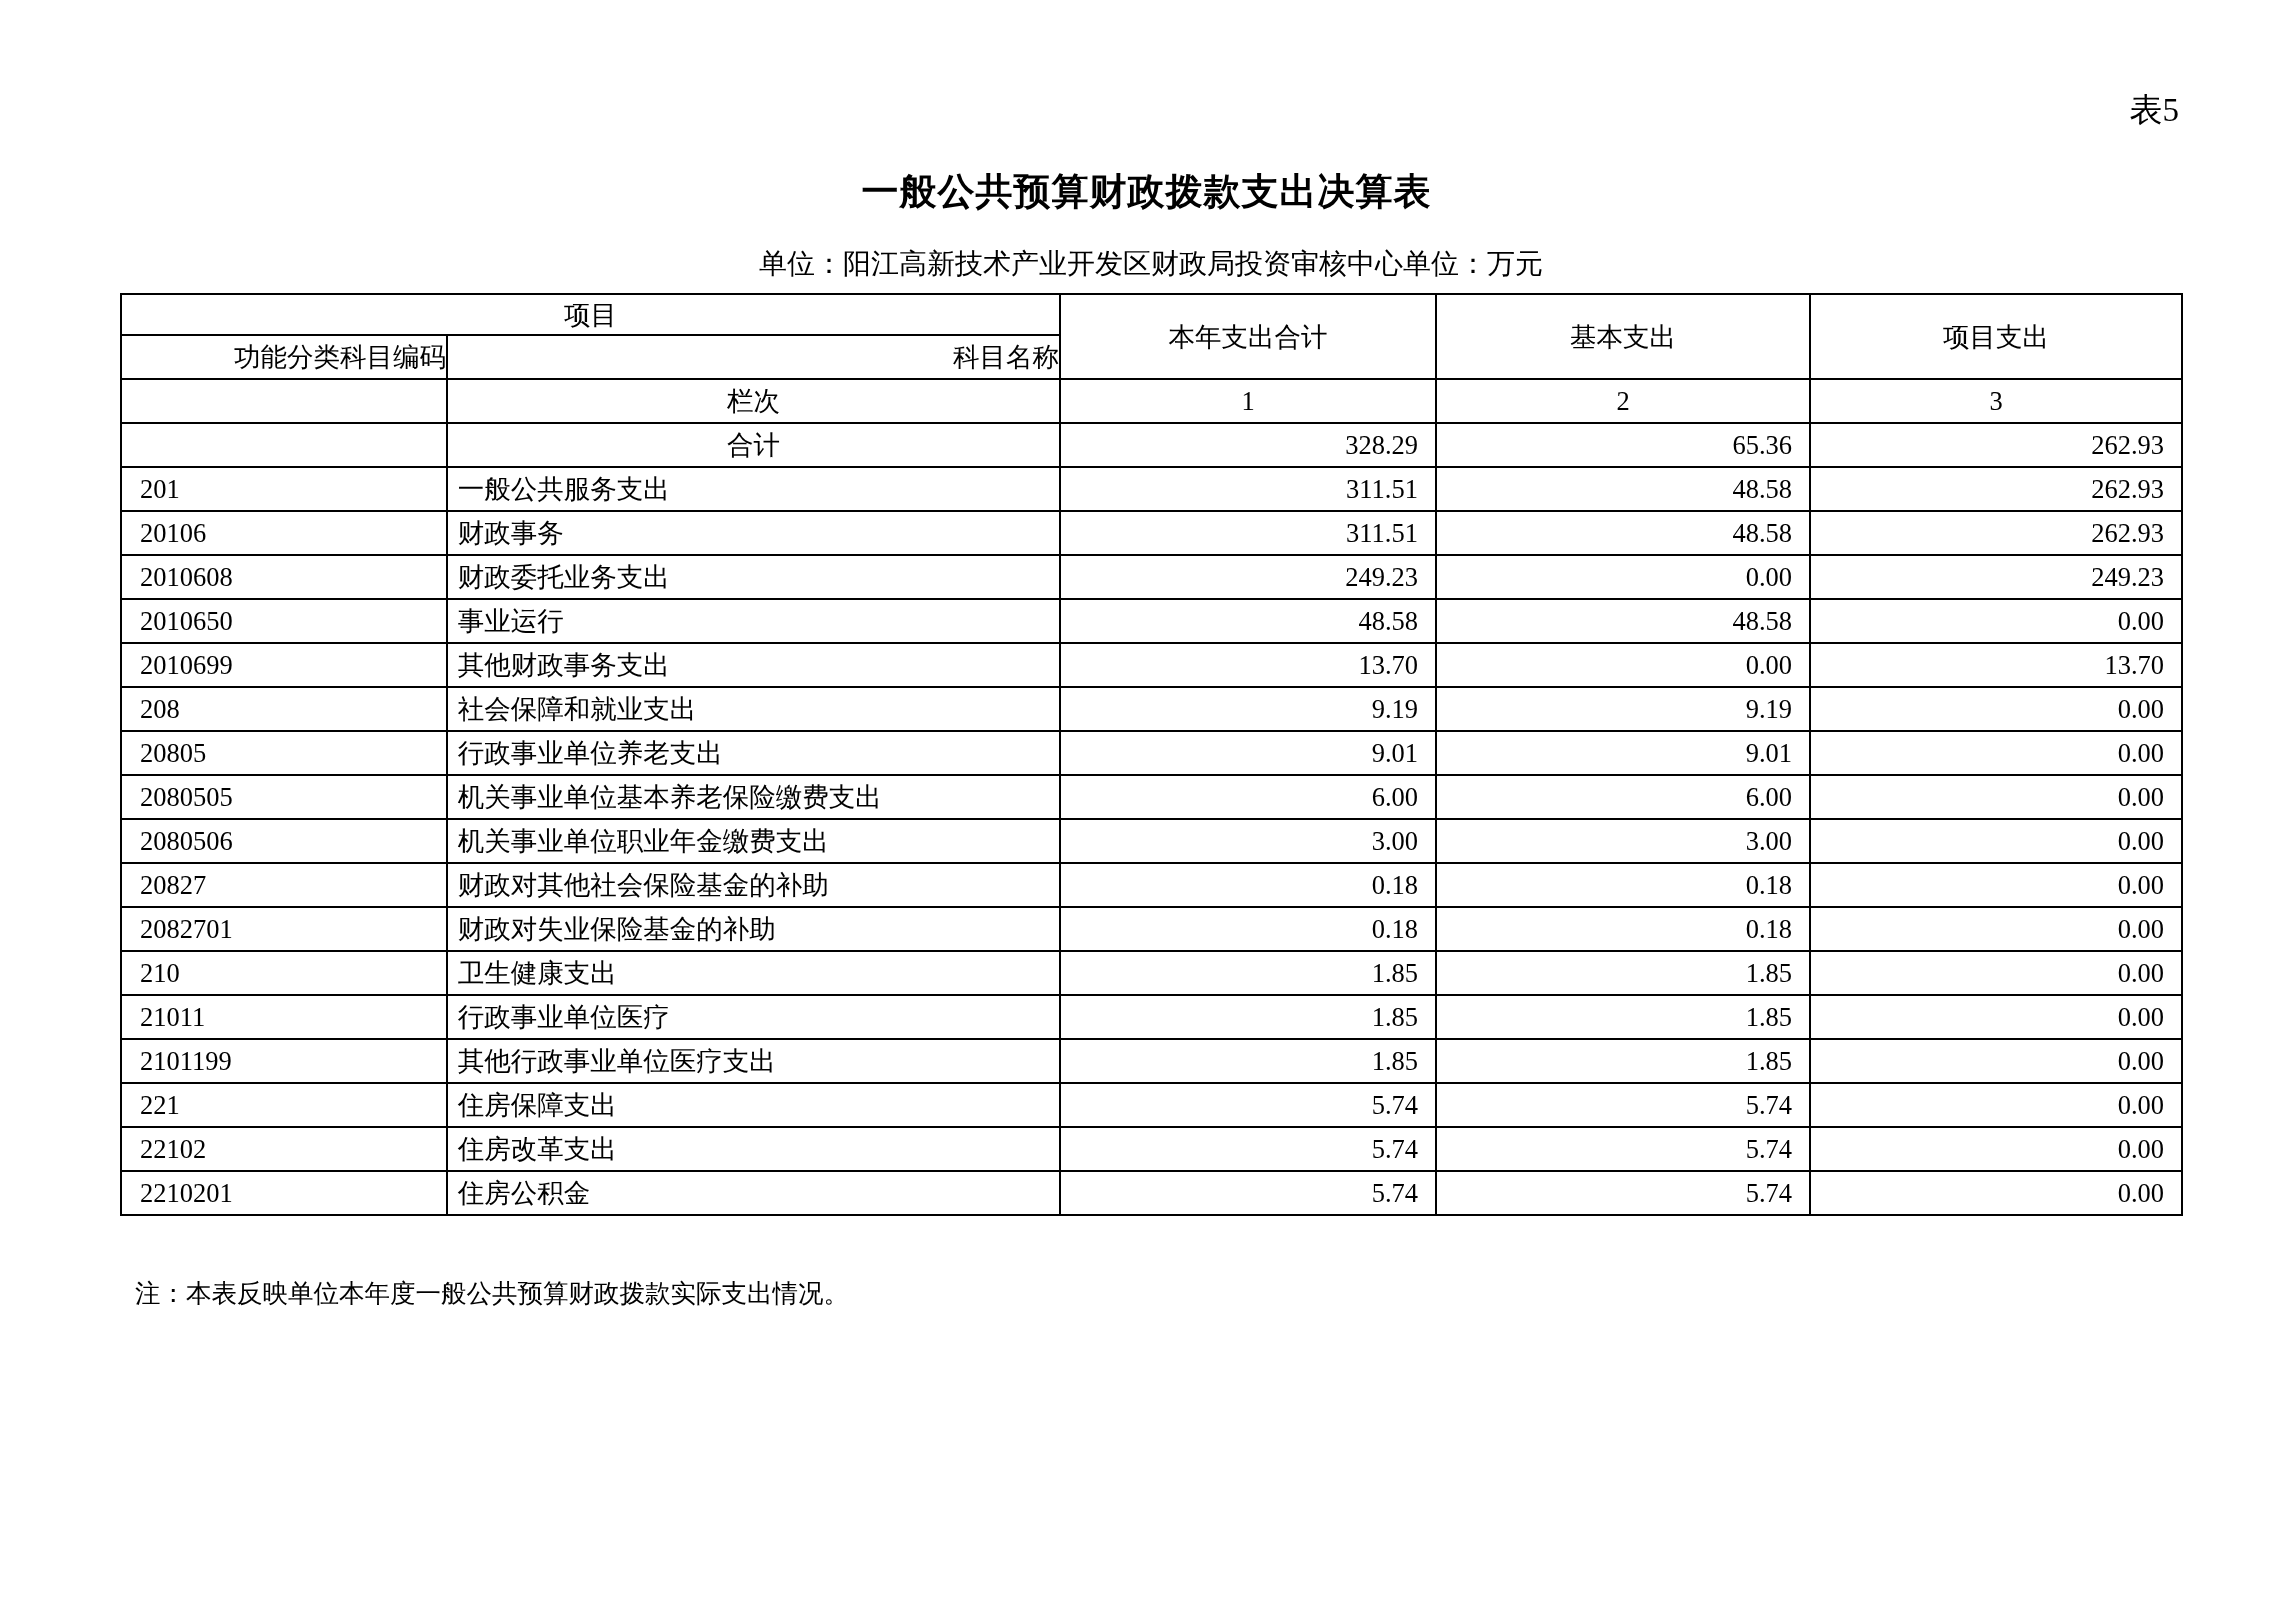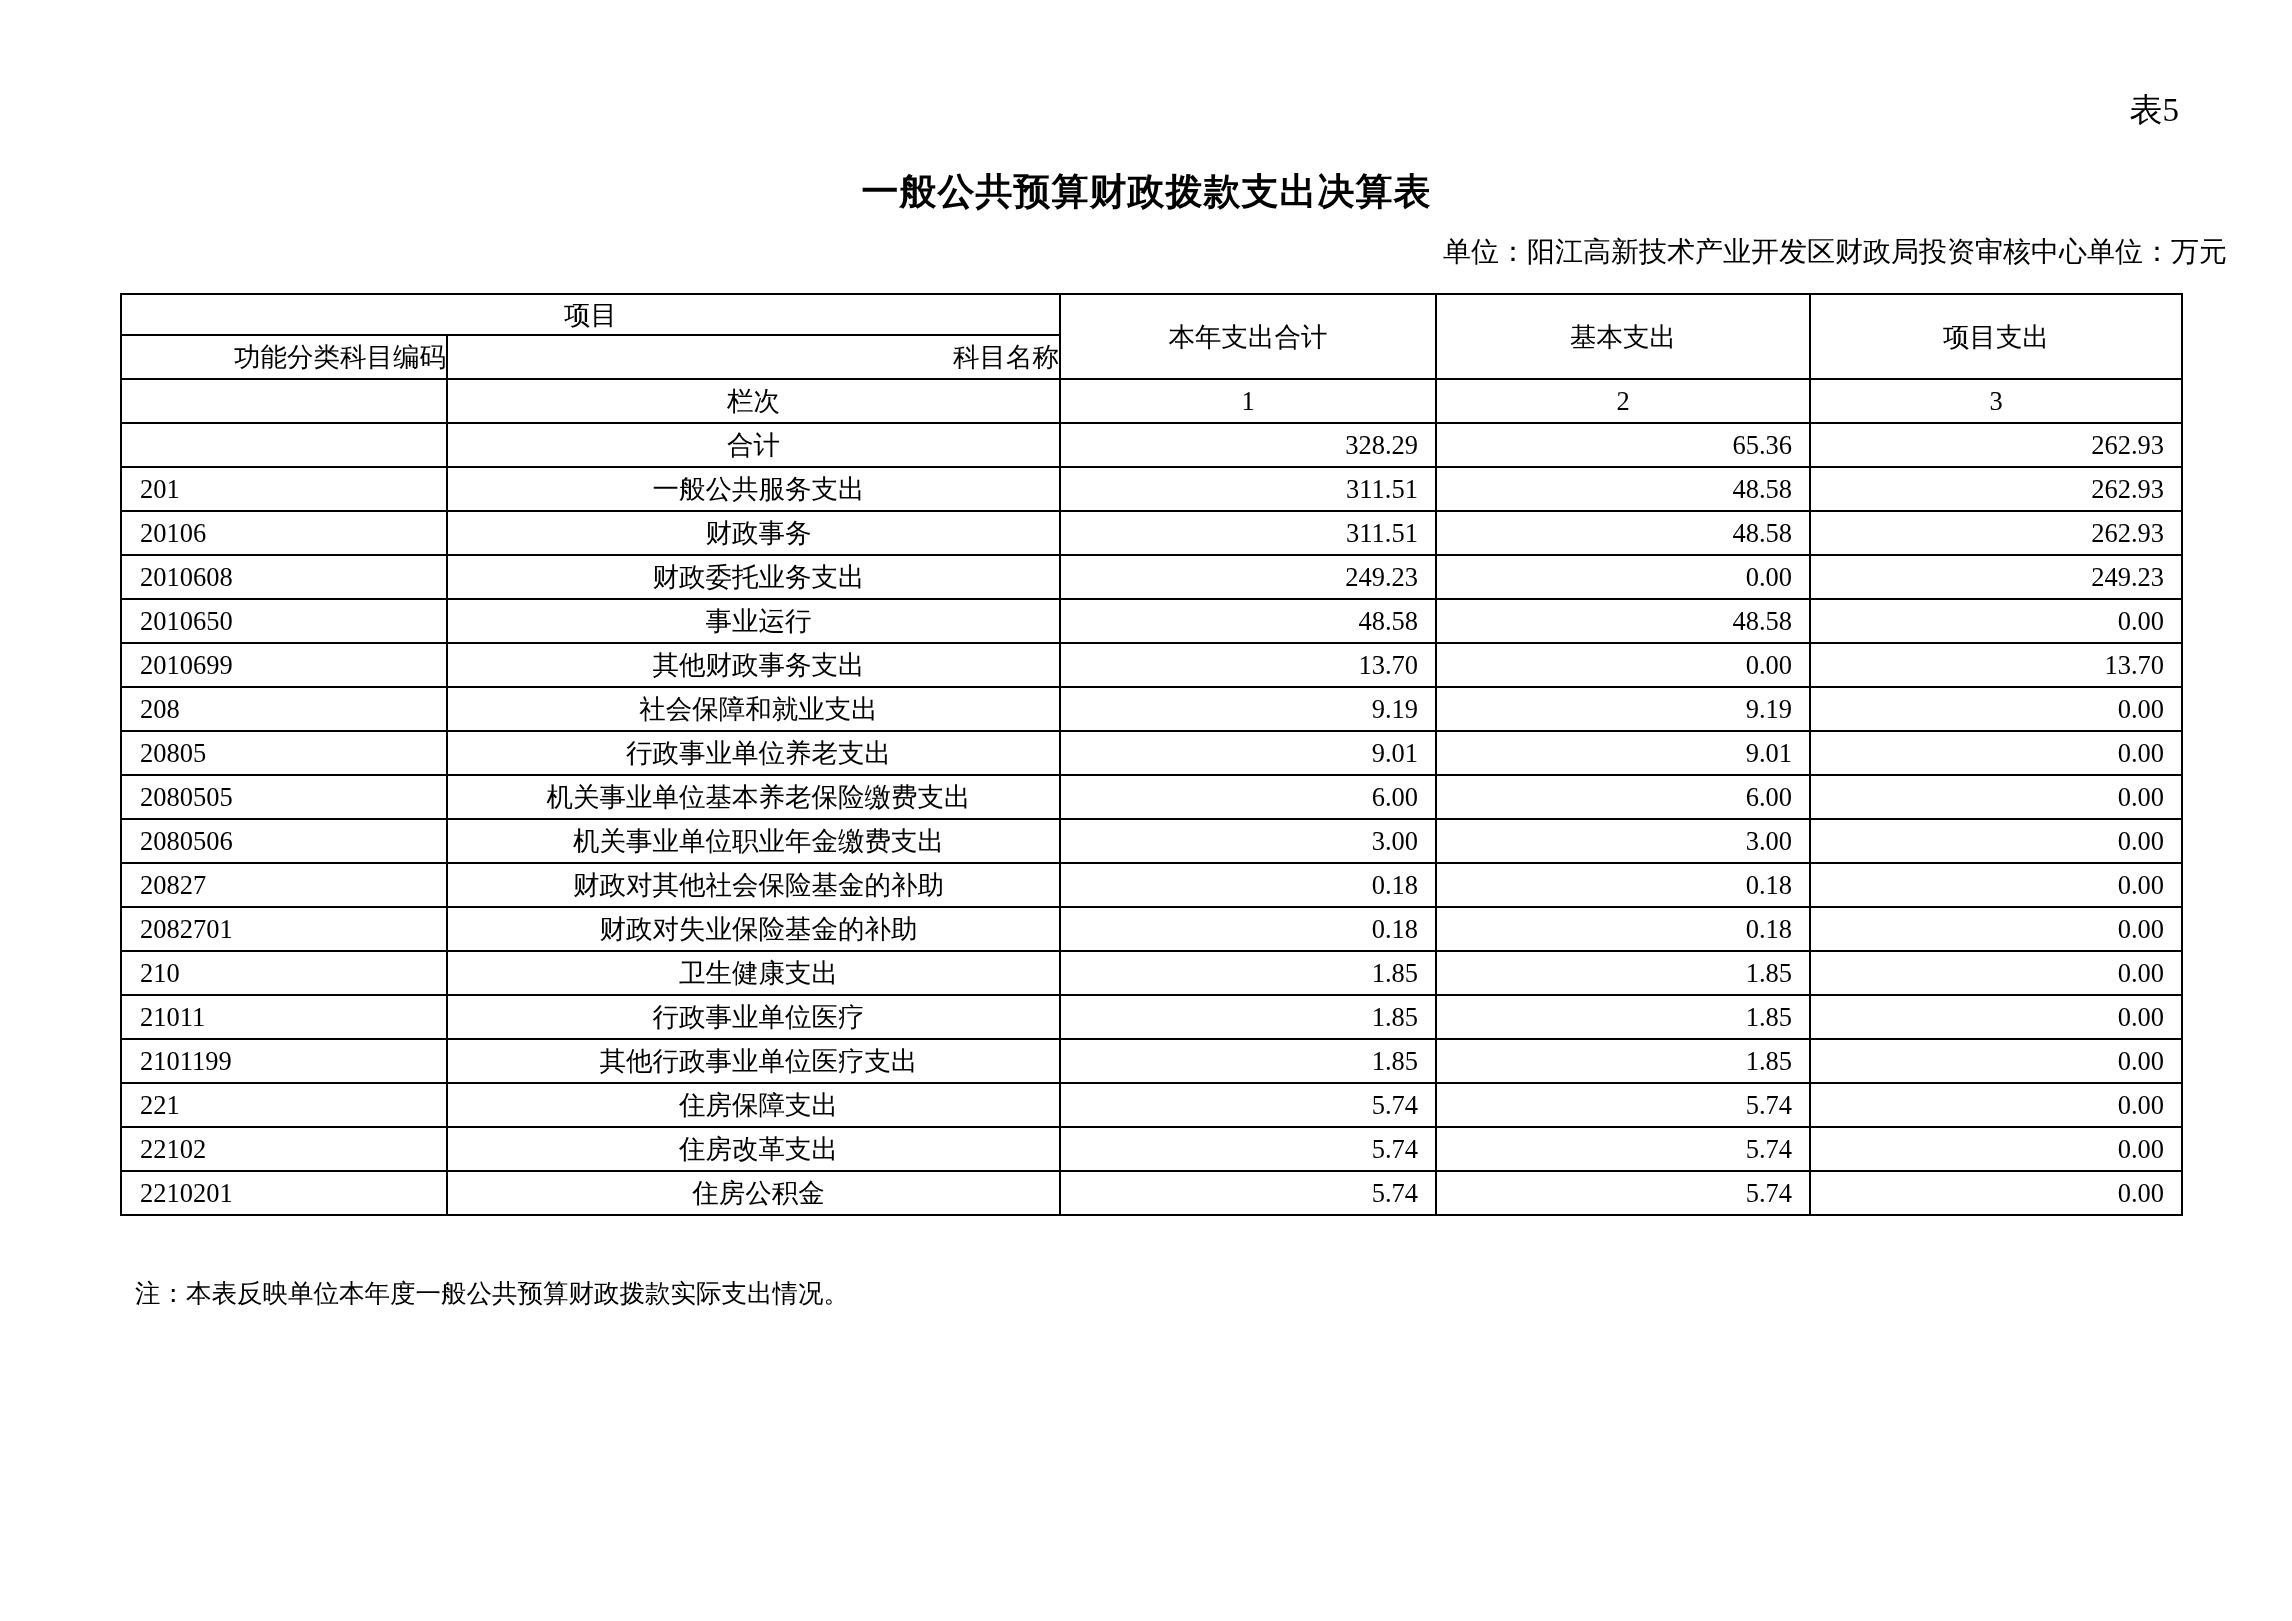--- a/index.html
+++ b/index.html
@@ -26,28 +26,27 @@
     left: 0;
     width: 100%;
     text-align: center;
     font-size: 37px;
     font-weight: bold;
     line-height: 1;
     letter-spacing: 1px;
   }
   .unit-row {
     position: absolute;
-    top: 235px;
+    top: 247px;
     left: 120px;
     width: 2062px;
     display: flex;
-    justify-content: flex-end;
+    justify-content: center;
     font-size: 28px;
     line-height: 1.2;
-    margin-left: 45px;
   }
   table.fin-table {
     position: absolute;
     top: 293px;
     left: 120px;
     width: 2062px;
     border-collapse: collapse;
     table-layout: fixed;
     font-size: 26.5px;
   }
@@ -58,21 +57,21 @@
     vertical-align: middle;
     overflow: hidden;
     white-space: nowrap;
   }
   table.fin-table { border: 2.9px solid #000000; }
   .hrow1 td { height: 41px; text-align: center; }
   .hrow2 td { height: 44px; text-align: right; }
   .drow td { height: 44px; }
   .cell-center { text-align: center; }
   .cell-code { text-align: left; padding-left: 18px; }
-  .cell-name { text-align: center; padding-left: 9.8px; }
+  .cell-name { text-align: left; padding-left: 9.8px; }
   .cell-num  { text-align: right; padding-right: 17px; border-radius: 15px; }
   .note-line {
     position: absolute;
     top: 1231px;
     left: 135px;
     font-size: 25.5px;
     line-height: 1.2;
     margin-top: 48px;
   }
   .page-number {

